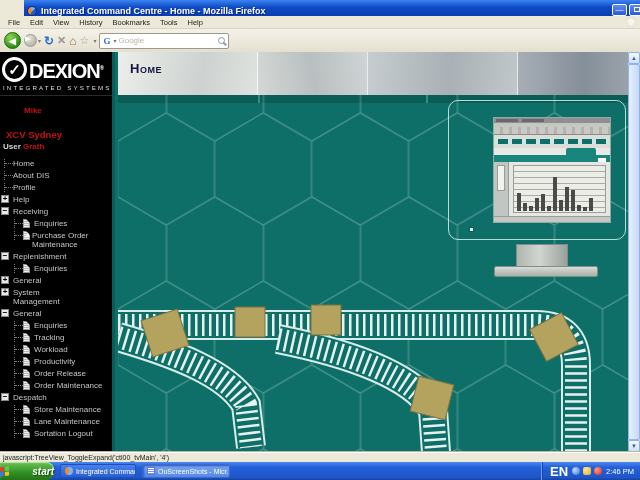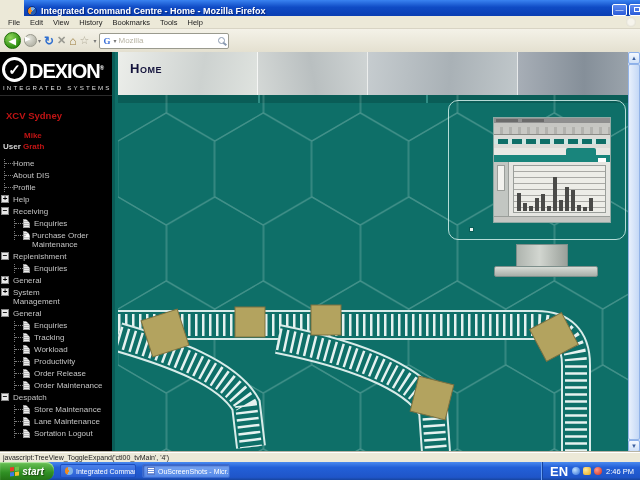--- a/index.html
+++ b/index.html
@@ -151,21 +151,21 @@
   
   #statusbar { position:absolute; left:0; top:452px; width:640px; height:10px;
     background:#ece9d8; border-top:1px solid #fff; box-shadow:0 -1px 0 #b8b4a4;
     font-size:7px; color:#222; line-height:10px; padding-left:3px; }
 
   
   #taskbar { position:absolute; left:0; top:462px; width:640px; height:18px;
     background:linear-gradient(#4a8af0,#2360d8 30%,#1f55c8 85%,#16449f); display:flex; align-items:center; }
   #startbtn { height:18px; width:54px; border-radius:0 8px 8px 0;
     background:linear-gradient(#6cc457,#2f8f23 60%,#247417); box-shadow:inset 0 1px 1px #b8e8a8;
-    display:flex; align-items:center; justify-content:center; gap:3px; flex:0 0 auto; }
+    display:flex; align-items:center; justify-content:space-between; gap:3px; flex:0 0 auto; }
   .winflag { width:9px; height:9px; display:grid; grid-template-columns:4px 4px; grid-template-rows:4px 4px; gap:1px; transform:skewY(-6deg); }
   .winflag i:nth-child(1){background:#e83a2a;} .winflag i:nth-child(2){background:#6fc44a;}
   .winflag i:nth-child(3){background:#3a7ae8;} .winflag i:nth-child(4){background:#f4c12a;}
   #startbtn span { color:#fff; font-size:10px; font-weight:bold; font-style:italic; text-shadow:1px 1px 1px #1a4a10; }
   .task { height:14px; margin-left:6px; border-radius:2px; display:flex; align-items:center; gap:3px;
     padding:0 4px; font-size:7px; color:#fff; white-space:nowrap; overflow:hidden; }
   .task.inactive { width:76px; background:linear-gradient(#4a80ea,#2a5fd3); border:1px solid #1e4fc0; }
   .task.active { width:88px; background:linear-gradient(#7aa6f2,#5589e8); border:1px solid #3a6ad0; box-shadow:inset 1px 1px 2px #2a55b8; }
   .task .t-ic { width:8px; height:8px; flex:0 0 auto; }
   .t-ic.firefox { border-radius:50%; background:conic-gradient(from 210deg,#f28a1c 0 130deg,#7fb2e8 130deg 360deg); }
@@ -212,35 +212,35 @@
       <span class="drop">▾</span>
     </span>
   <span class="navbtn reload-ic">↻</span>
   <span class="navbtn stop-ic">✕</span>
   <span class="navbtn home-ic">⌂</span>
   <span class="navbtn star-ic">☆</span>
   <span class="drop">▾</span>
   <div id="searchbox">
     <span class="g-ic">G</span>
     <span class="drop">▾</span>
-    <span id="search-placeholder">Mozilla</span>
+    <span id="search-placeholder">Google</span>
     <span class="mag"></span>
   </div>
 </div>
 
 <div id="content">
 
   <div id="sidebar">
     <div id="logo">
       <span class="logo-circle">✓</span>
       <span class="brand"><span>DEXION</span><sup>®</sup></span>
     </div>
     <div id="tagline">INTEGRATED SYSTEMS</div>
+    <div id="user-name">Mike</div>
     <div id="site-name">XCV Sydney</div>
-    <div id="user-name">Mike</div>
     <div id="user-line">
       <span id="user-label">User</span>
       <span id="user-group">Grath</span>
     </div>
     <div id="tree">
         <div class="t-row">
           <span class="t-conn"></span>
           <span class="lbl">Home</span>
         </div>
         <div class="t-row">

